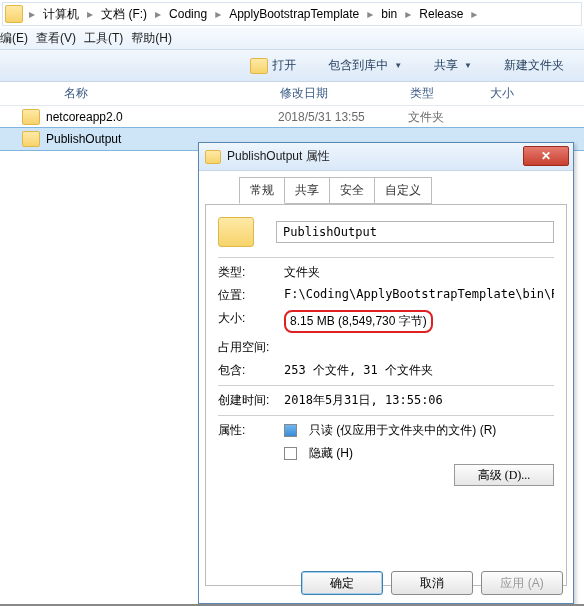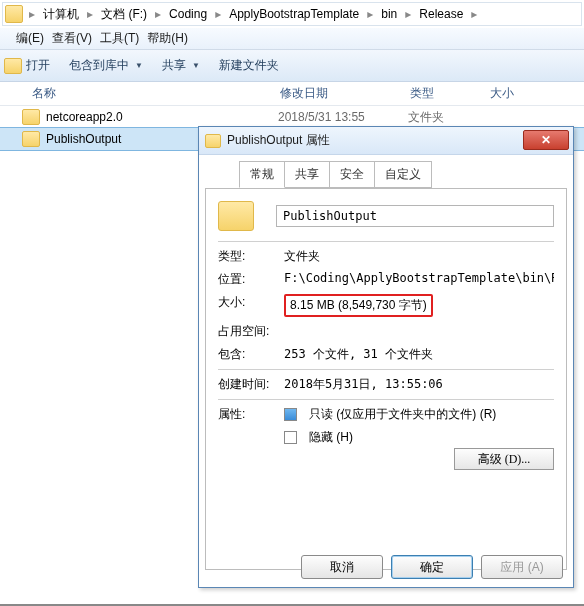--- a/index.html
+++ b/index.html
@@ -5,67 +5,67 @@
   * { box-sizing: border-box; font-family: "Microsoft YaHei", "Segoe UI", Tahoma, sans-serif; font-size: 12px; }
   body { margin: 0; width: 584px; height: 606px; background: #fff; overflow: hidden; }
 
   
   .addr { height: 24px; background: #fff; border: 1px solid #d9e3ed; display: flex; align-items: center; padding: 0 2px; margin: 2px; }
   .addr .folder-ico { width: 18px; height: 18px; background: linear-gradient(#ffe9a6,#f6d36b); border: 1px solid #e0b84a; border-radius: 2px; margin-right: 4px; }
   .crumb { padding: 2px 6px; color: #000; }
   .sep { color: #888; padding: 0 2px; }
 
   
-  .menubar { height: 22px; background: linear-gradient(#f7fbff,#e9f1fb); border-bottom: 1px solid #d0dbe8; display: flex; align-items: center; padding: 0 16px; gap: 8px; }
+  .menubar { height: 22px; background: linear-gradient(#f7fbff,#e9f1fb); border-bottom: 1px solid #d0dbe8; display: flex; align-items: center; padding: 0 0; gap: 8px; }
   .menubar span { color: #1a1a1a; }
 
   
-  .toolbar { height: 32px; background: linear-gradient(#f2f7fd,#dce9f7); border-bottom: 1px solid #c7d5e6; display: flex; align-items: center; padding: 0 4px; gap: 19px; color: #1f3b5a; }
+  .toolbar { height: 32px; background: linear-gradient(#f2f7fd,#dce9f7); border-bottom: 1px solid #c7d5e6; display: flex; align-items: center; padding: 0 20px; gap: 32px; color: #1f3b5a; justify-content: flex-end; }
   .toolbar .tb-item { display: flex; align-items: center; gap: 4px; }
   .tb-ico { width: 18px; height: 16px; background: linear-gradient(#ffe9a6,#f6d36b); border: 1px solid #e0b84a; border-radius: 2px; }
   .drop { font-size: 8px; color: #3a516b; margin-left: 2px; }
 
   
   .lhead { height: 24px; border-bottom: 1px solid #e4e9ef; display: flex; align-items: center; color: #3a5a85; }
-  .col-name { width: 280px; padding-left: 32px; }
+  .col-name { width: 280px; padding-left: 64px; }
   .col-date { width: 130px; }
   .col-type { width: 80px; }
   .col-size { width: 60px; }
 
   
   .flist { position: relative; }
   .row { height: 22px; display: flex; align-items: center; }
   .row .fico { width: 18px; height: 16px; background: linear-gradient(#ffe9a6,#f6d36b); border: 1px solid #e0b84a; border-radius: 2px; margin: 0 6px 0 22px; }
   .row .fname { width: 232px; }
   .row.sel { background: #cde5f7; outline: 1px solid #7fb6e0; }
   .row .fdate { width: 130px; color: #6a6a6a; }
   .row .ftype { width: 80px; color: #6a6a6a; }
 
   
-  .dlg { position: absolute; left: 198px; top: 126px; width: 376px; height: 462px; background: #fff; border: 1px solid #5a86b4; box-shadow: 2px 2px 4px rgba(0,0,0,0.2); }
+  .dlg { position: absolute; left: 198px; top: 142px; width: 376px; height: 462px; background: #fff; border: 1px solid #5a86b4; box-shadow: 2px 2px 4px rgba(0,0,0,0.2); }
   .dlg-title { height: 28px; background: linear-gradient(#eef5fd,#d9e8f8); display: flex; align-items: center; padding: 0 6px; position: relative; border-bottom: 1px solid #c5d6ea; }
   .dlg-title .fico2 { width: 16px; height: 14px; background: linear-gradient(#ffe9a6,#f6d36b); border: 1px solid #e0b84a; border-radius: 2px; margin-right: 6px; }
   .dlg-title .ttxt { color: #1a1a1a; }
   .dlg-close { position: absolute; right: 4px; top: 3px; width: 46px; height: 20px; background: linear-gradient(#e67a6f,#c8402f); border: 1px solid #9a2b1e; border-radius: 2px; color: #fff; display: flex; align-items: center; justify-content: center; font-weight: bold; }
 
   .tabs { display: flex; margin: 6px 6px 0 6px; padding-left: 34px; }
   .tab { padding: 4px 10px; border: 1px solid #bcbcbc; background: #fff; margin-right: -1px; position: relative; color: #333; }
   .tab.active { border-bottom: 1px solid #fff; z-index: 2; }
   .tabbody { border: 1px solid #bcbcbc; margin: 0 6px 6px 6px; height: 382px; padding: 12px; position: relative; }
 
   .hdr-row { display: flex; align-items: center; margin-bottom: 10px; }
   .big-fico { width: 36px; height: 30px; background: linear-gradient(#ffe9a6,#f6d36b); border: 1px solid #e0b84a; border-radius: 3px; margin-right: 22px; }
   .name-field { flex: 1; height: 22px; border: 1px solid #b5b5b5; padding: 2px 6px; font-family: SimSun, monospace; }
 
   .sep-line { border-top: 1px solid #d0d0d0; margin: 6px 0; }
 
   .prow { display: flex; margin: 6px 0; }
   .plabel { width: 66px; color: #000; }
   .pval { flex: 1; color: #000; font-family: SimSun, monospace; font-size: 12px; white-space: nowrap; overflow: hidden; }
-  .highlight { border: 2px solid #e02020; border-radius: 2px; padding: 1px 4px; display: inline-block; }
+  .highlight { border: 2px solid #e02020; border-radius: 8px; padding: 1px 4px; display: inline-block; }
 
   .chk { display: flex; align-items: center; gap: 12px; }
   .chkbox { width: 13px; height: 13px; border: 1px solid #888; background: #fff; display: inline-block; }
   .chkbox.mixed { background: linear-gradient(#6fb7f0,#3a8cd8); }
 
   .btn-adv { width: 100px; height: 22px; border: 1px solid #999; background: linear-gradient(#fdfdfd,#e6e6e6); text-align: center; line-height: 20px; float: right; margin-top: 2px; font-family: Liberation Serif, serif; }
 
   .dlg-buttons { position: absolute; right: 10px; bottom: 8px; display: flex; gap: 8px; }
   .dbtn { width: 82px; height: 24px; border: 1px solid #8a8a8a; background: linear-gradient(#fdfdfd,#e5e5e5); text-align: center; line-height: 22px; border-radius: 3px; }
   .dbtn.def { border: 1px solid #3c7fb1; box-shadow: 0 0 0 1px #a6d0ef inset; }
@@ -198,19 +198,19 @@
         <div class="chk" style="margin-top:6px">
           <span class="chkbox"></span>
           <span>隐藏 (H)</span>
         </div>
         <div class="btn-adv">高级 (D)...</div>
       </div>
     </div>
   </div>
 
   <div class="dlg-buttons">
+    <div class="dbtn def">确定</div>
     <div class="dbtn">取消</div>
-    <div class="dbtn def">确定</div>
     <div class="dbtn dis">应用 (A)</div>
   </div>
 </div>
 
 <div class="bottom-border"></div>
 
 </body></html>

